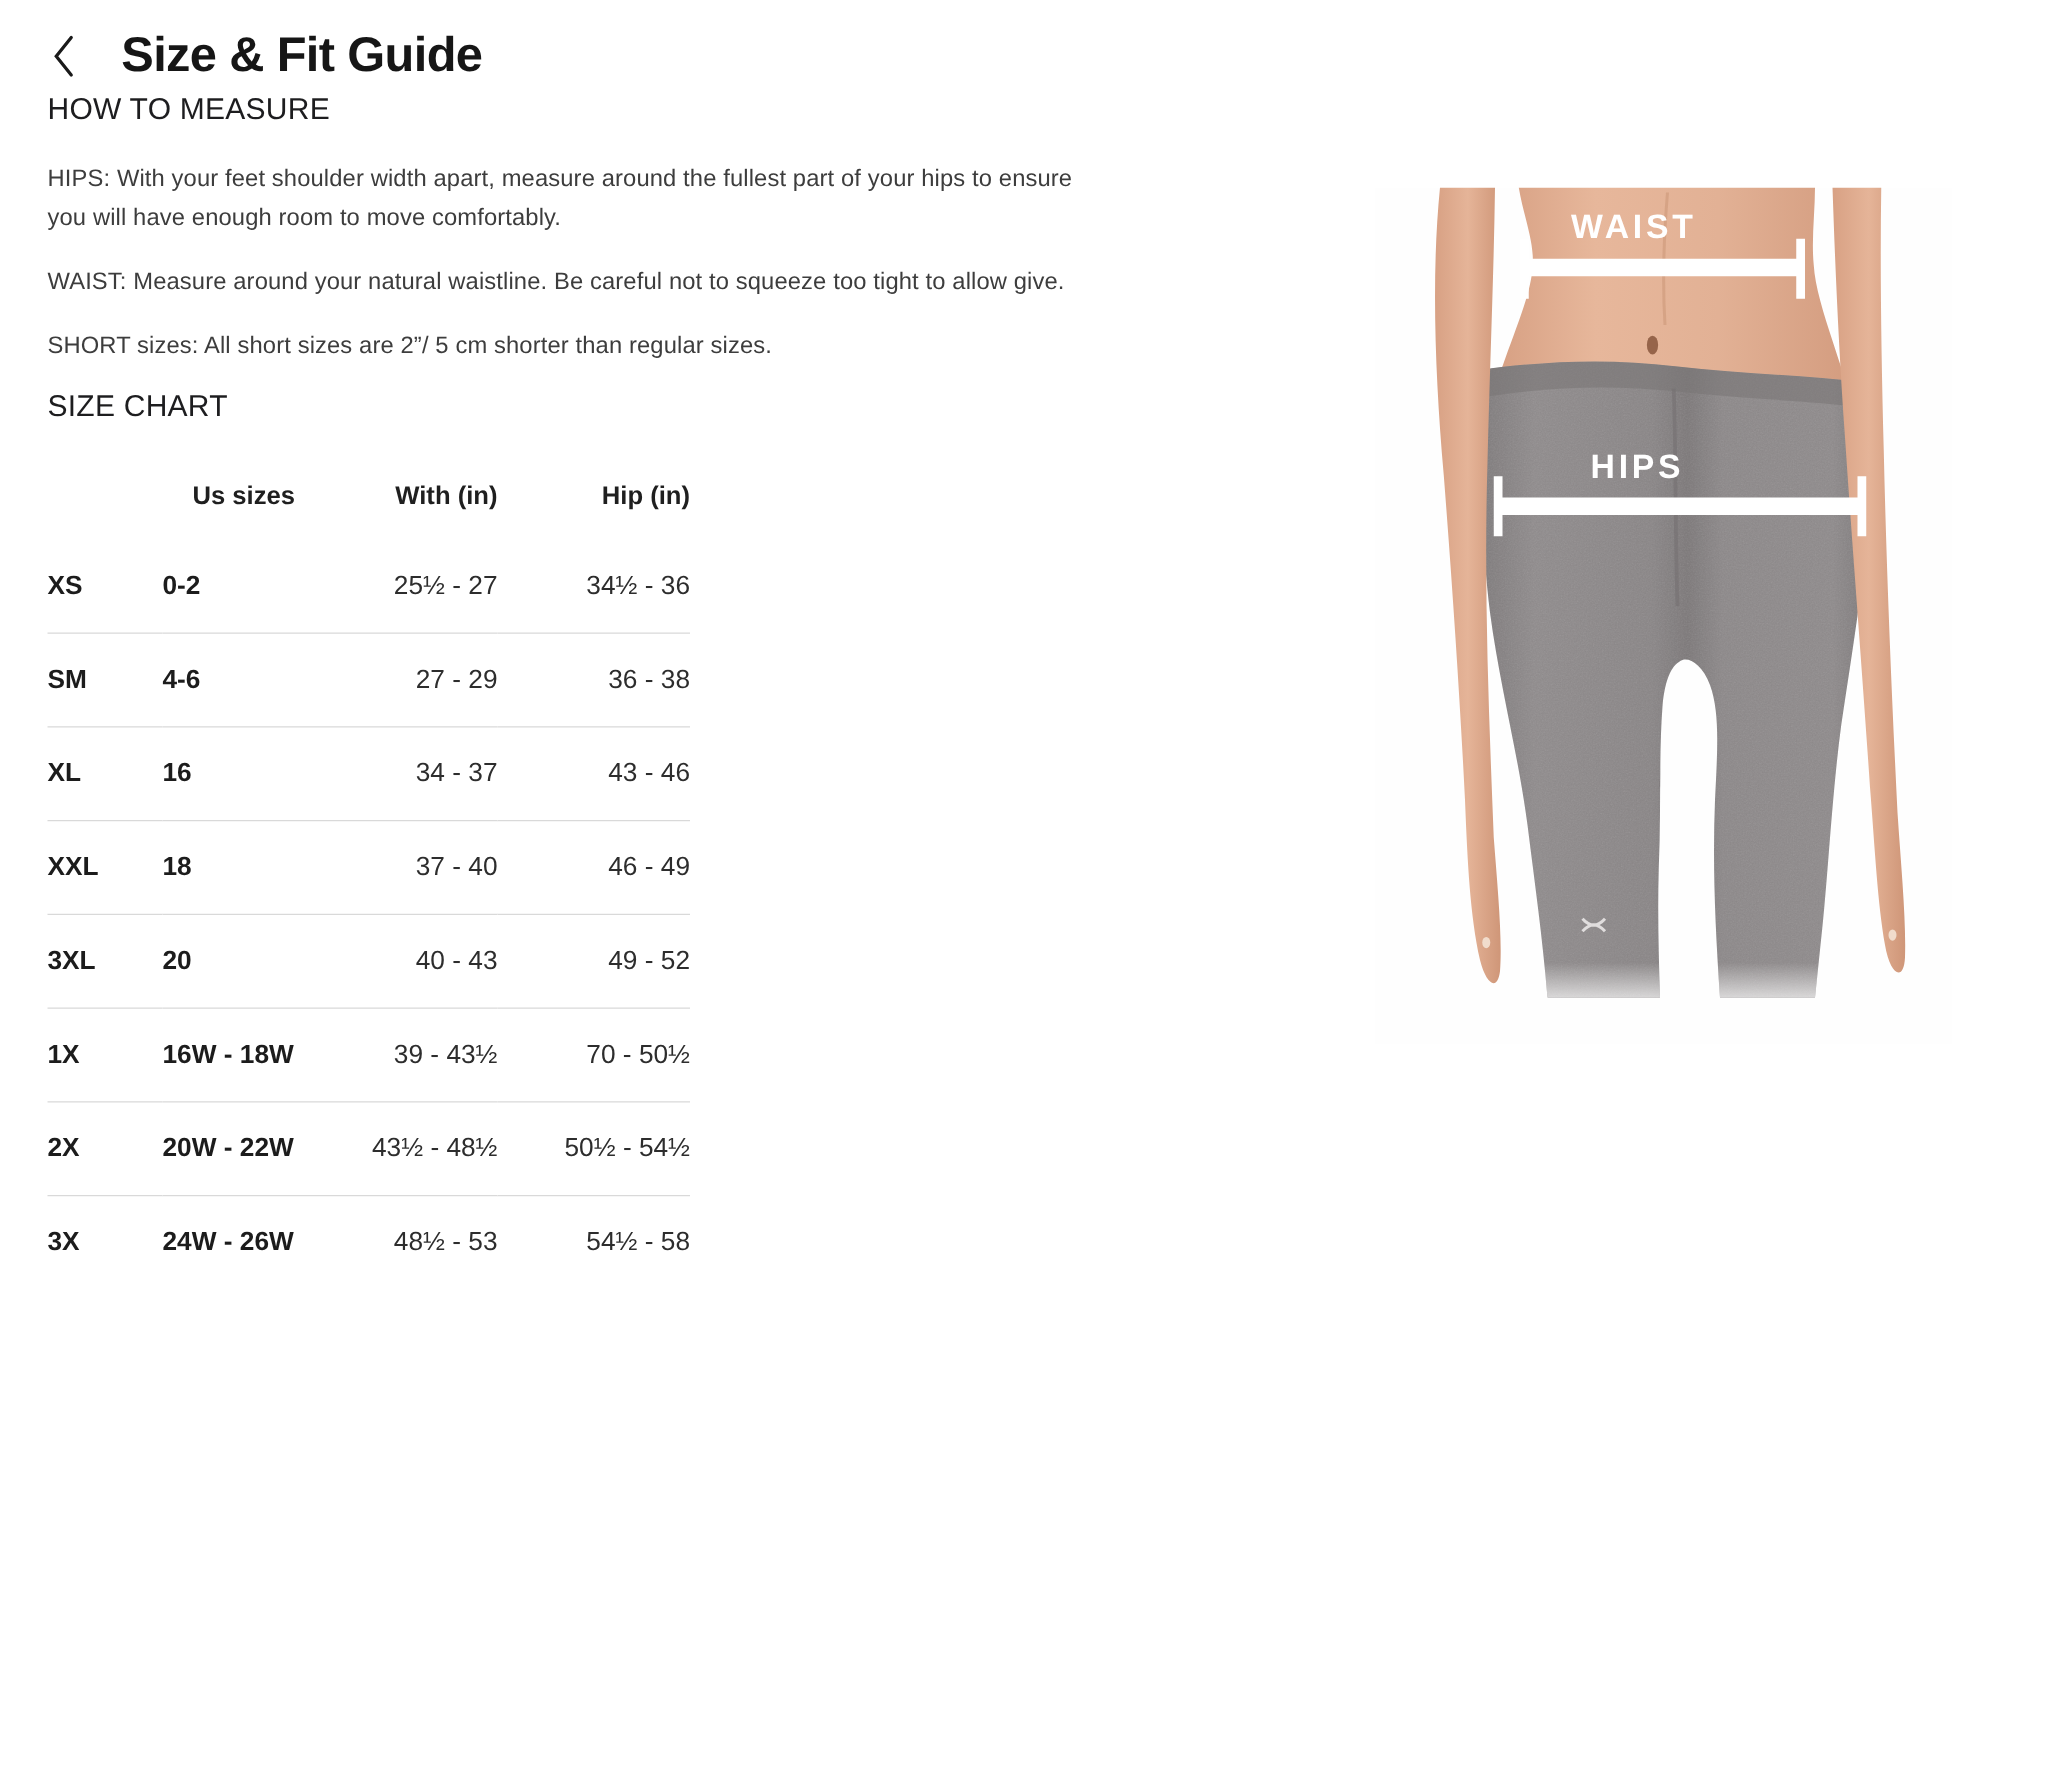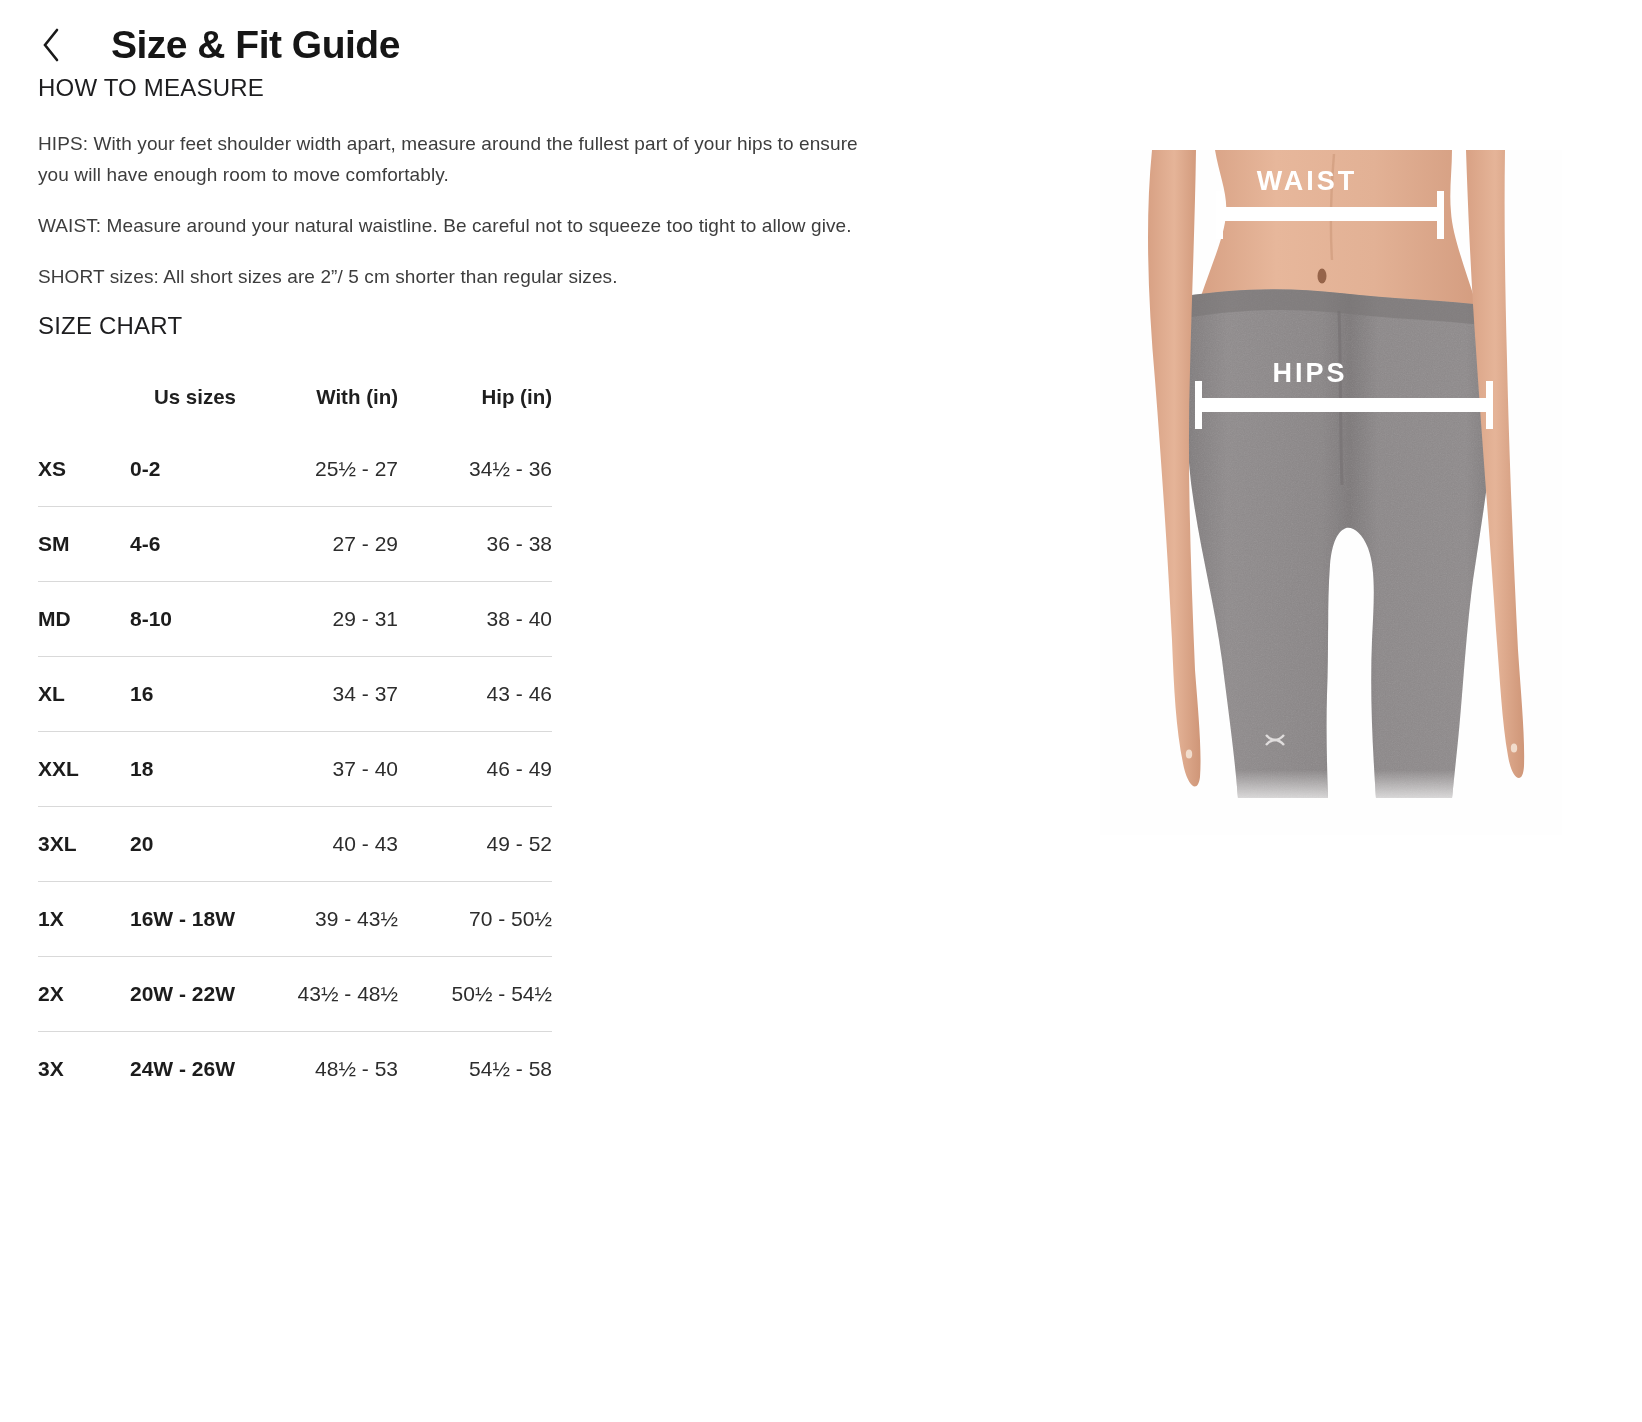--- a/index.html
+++ b/index.html
@@ -6,21 +6,21 @@
   body{
     width:1642px;height:1422px;position:relative;overflow:hidden;
     background:#ffffff;color:#1d1d1f;
     font-family:"Liberation Sans", sans-serif;
     -webkit-font-smoothing:antialiased;
   }
   .content{position:absolute;left:38px;top:0;width:870px;}
   .app-header{display:flex;align-items:center;gap:33px;padding-top:16px;height:58px;}
   .back-btn{display:flex;align-items:center;justify-content:center;width:26px;height:40px;
     background:none;border:none;padding:0;cursor:pointer;}
-  .page-title{font-size:39px;font-weight:700;letter-spacing:-0.5px;color:#161616;line-height:1.1;margin-left:14px;}
+  .page-title{font-size:39px;font-weight:700;letter-spacing:-0.5px;color:#161616;line-height:1.1;}
   h2.section-heading{font-size:24px;font-weight:400;color:#1d1d1f;letter-spacing:0.2px;margin:0;}
   .htm-heading{margin-top:42px;}
   .sc-heading{margin-top:46px;}
   .measure-copy{margin-top:26px;}
   .measure-copy p{
     margin:0 0 20px 0;font-size:19px;line-height:31px;color:#3d3d3d;letter-spacing:0.1px;max-width:852px;
   }
   table.size-table{border-collapse:collapse;margin-top:22px;table-layout:fixed;width:514px;}
   .size-table col.c-size{width:92px;}
   .size-table col.c-us{width:130px;}
@@ -84,26 +84,20 @@
         <td class="v-waist">25½ - 27</td>
         <td class="v-hip">34½ - 36</td>
       </tr>
       <tr>
         <td class="v-size">SM</td>
         <td class="v-us">4-6</td>
         <td class="v-waist">27 - 29</td>
         <td class="v-hip">36 - 38</td>
       </tr>
       <tr>
-        <td class="v-size">MD</td>
-        <td class="v-us">8-10</td>
-        <td class="v-waist">29 - 31</td>
-        <td class="v-hip">38 - 40</td>
-      </tr>
-      <tr>
         <td class="v-size">XL</td>
         <td class="v-us">16</td>
         <td class="v-waist">34 - 37</td>
         <td class="v-hip">43 - 46</td>
       </tr>
       <tr>
         <td class="v-size">XXL</td>
         <td class="v-us">18</td>
         <td class="v-waist">37 - 40</td>
         <td class="v-hip">46 - 49</td>

